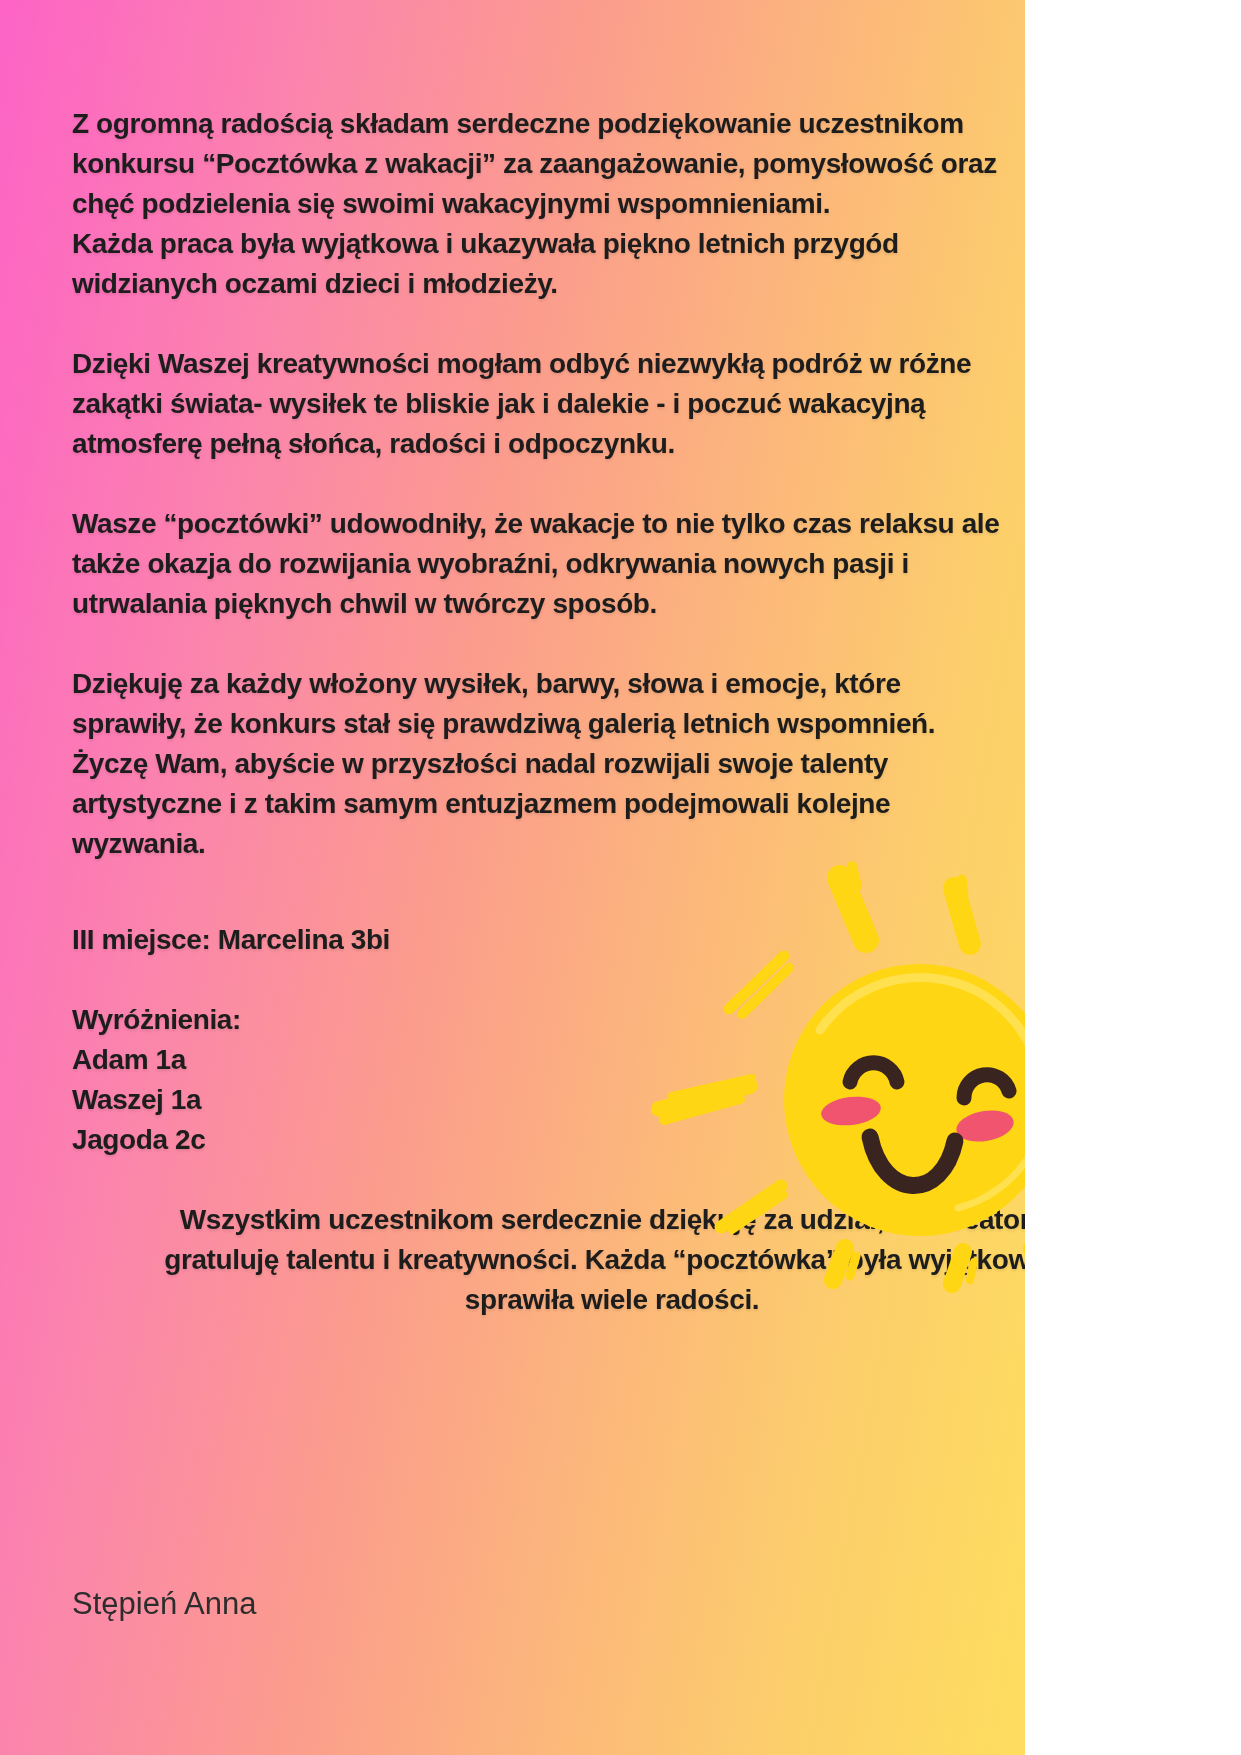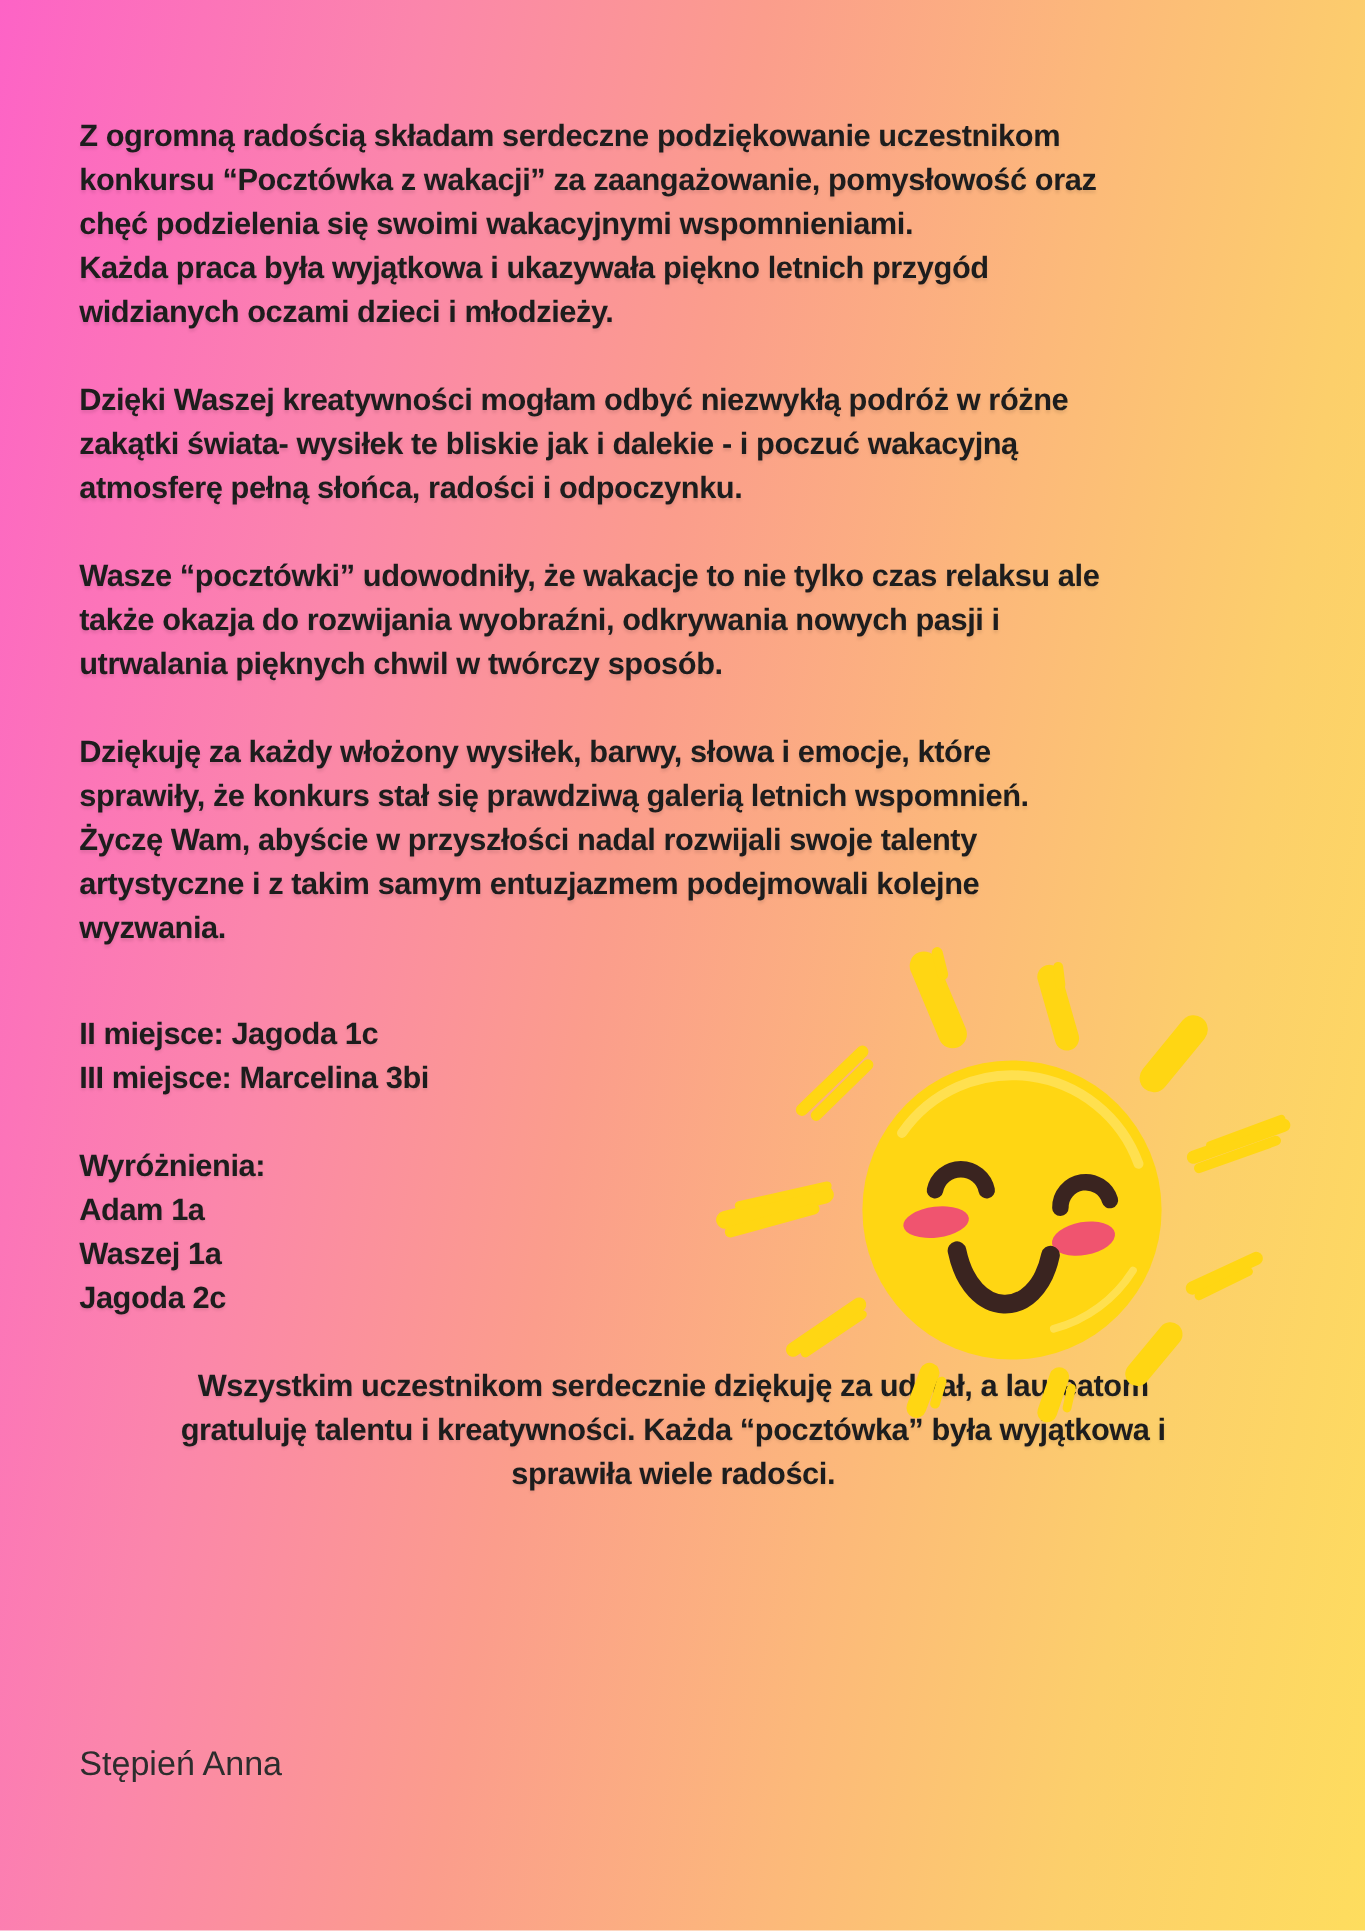--- a/index.html
+++ b/index.html
@@ -1,18 +1,18 @@
 <!DOCTYPE html>
 <html><head>
 <meta charset="utf-8">
 <style>
   html,body{margin:0;padding:0;}
   .page{
     position:relative;
-    width:1241px;height:1755px;
+    width:1025px;height:1755px;
     overflow:hidden;
     background:linear-gradient(100deg,#fd63c6 0%,#fb86ab 25%,#fb9d8c 45%,#fcb97a 65%,#fccf6b 82%,#fedd5e 100%);
     font-family:"Liberation Sans",sans-serif;
   }
   .letter{
     position:absolute;left:72px;top:104px;width:1080px;
     color:#1d1d1d;font-size:28px;font-weight:700;line-height:40px;
     letter-spacing:-0.4px;
     text-shadow:0 2px 3px rgba(0,0,0,0.10);
   }
@@ -45,21 +45,20 @@
     <p class="para">Wasze “pocztówki” udowodniły, że wakacje to nie tylko czas relaksu ale
 także okazja do rozwijania wyobraźni, odkrywania nowych pasji i
 utrwalania pięknych chwil w twórczy sposób.</p>
     <p class="para gap-lg">Dziękuję za każdy włożony wysiłek, barwy, słowa i emocje, które
 sprawiły, że konkurs stał się prawdziwą galerią letnich wspomnień.
 Życzę Wam, abyście w przyszłości nadal rozwijali swoje talenty
 artystyczne i z takim samym entuzjazmem podejmowali kolejne
 wyzwania.</p>
 
     <div class="block">
-      <div>II miejsce: Jagoda 1c</div>
       <div>III miejsce: Marcelina 3bi</div>
     </div>
 
     <div class="block">
       <div>Wyróżnienia:</div>
       <div>Adam 1a</div>
       <div>Waszej 1a</div>
       <div>Jagoda 2c</div>
     </div>
 

